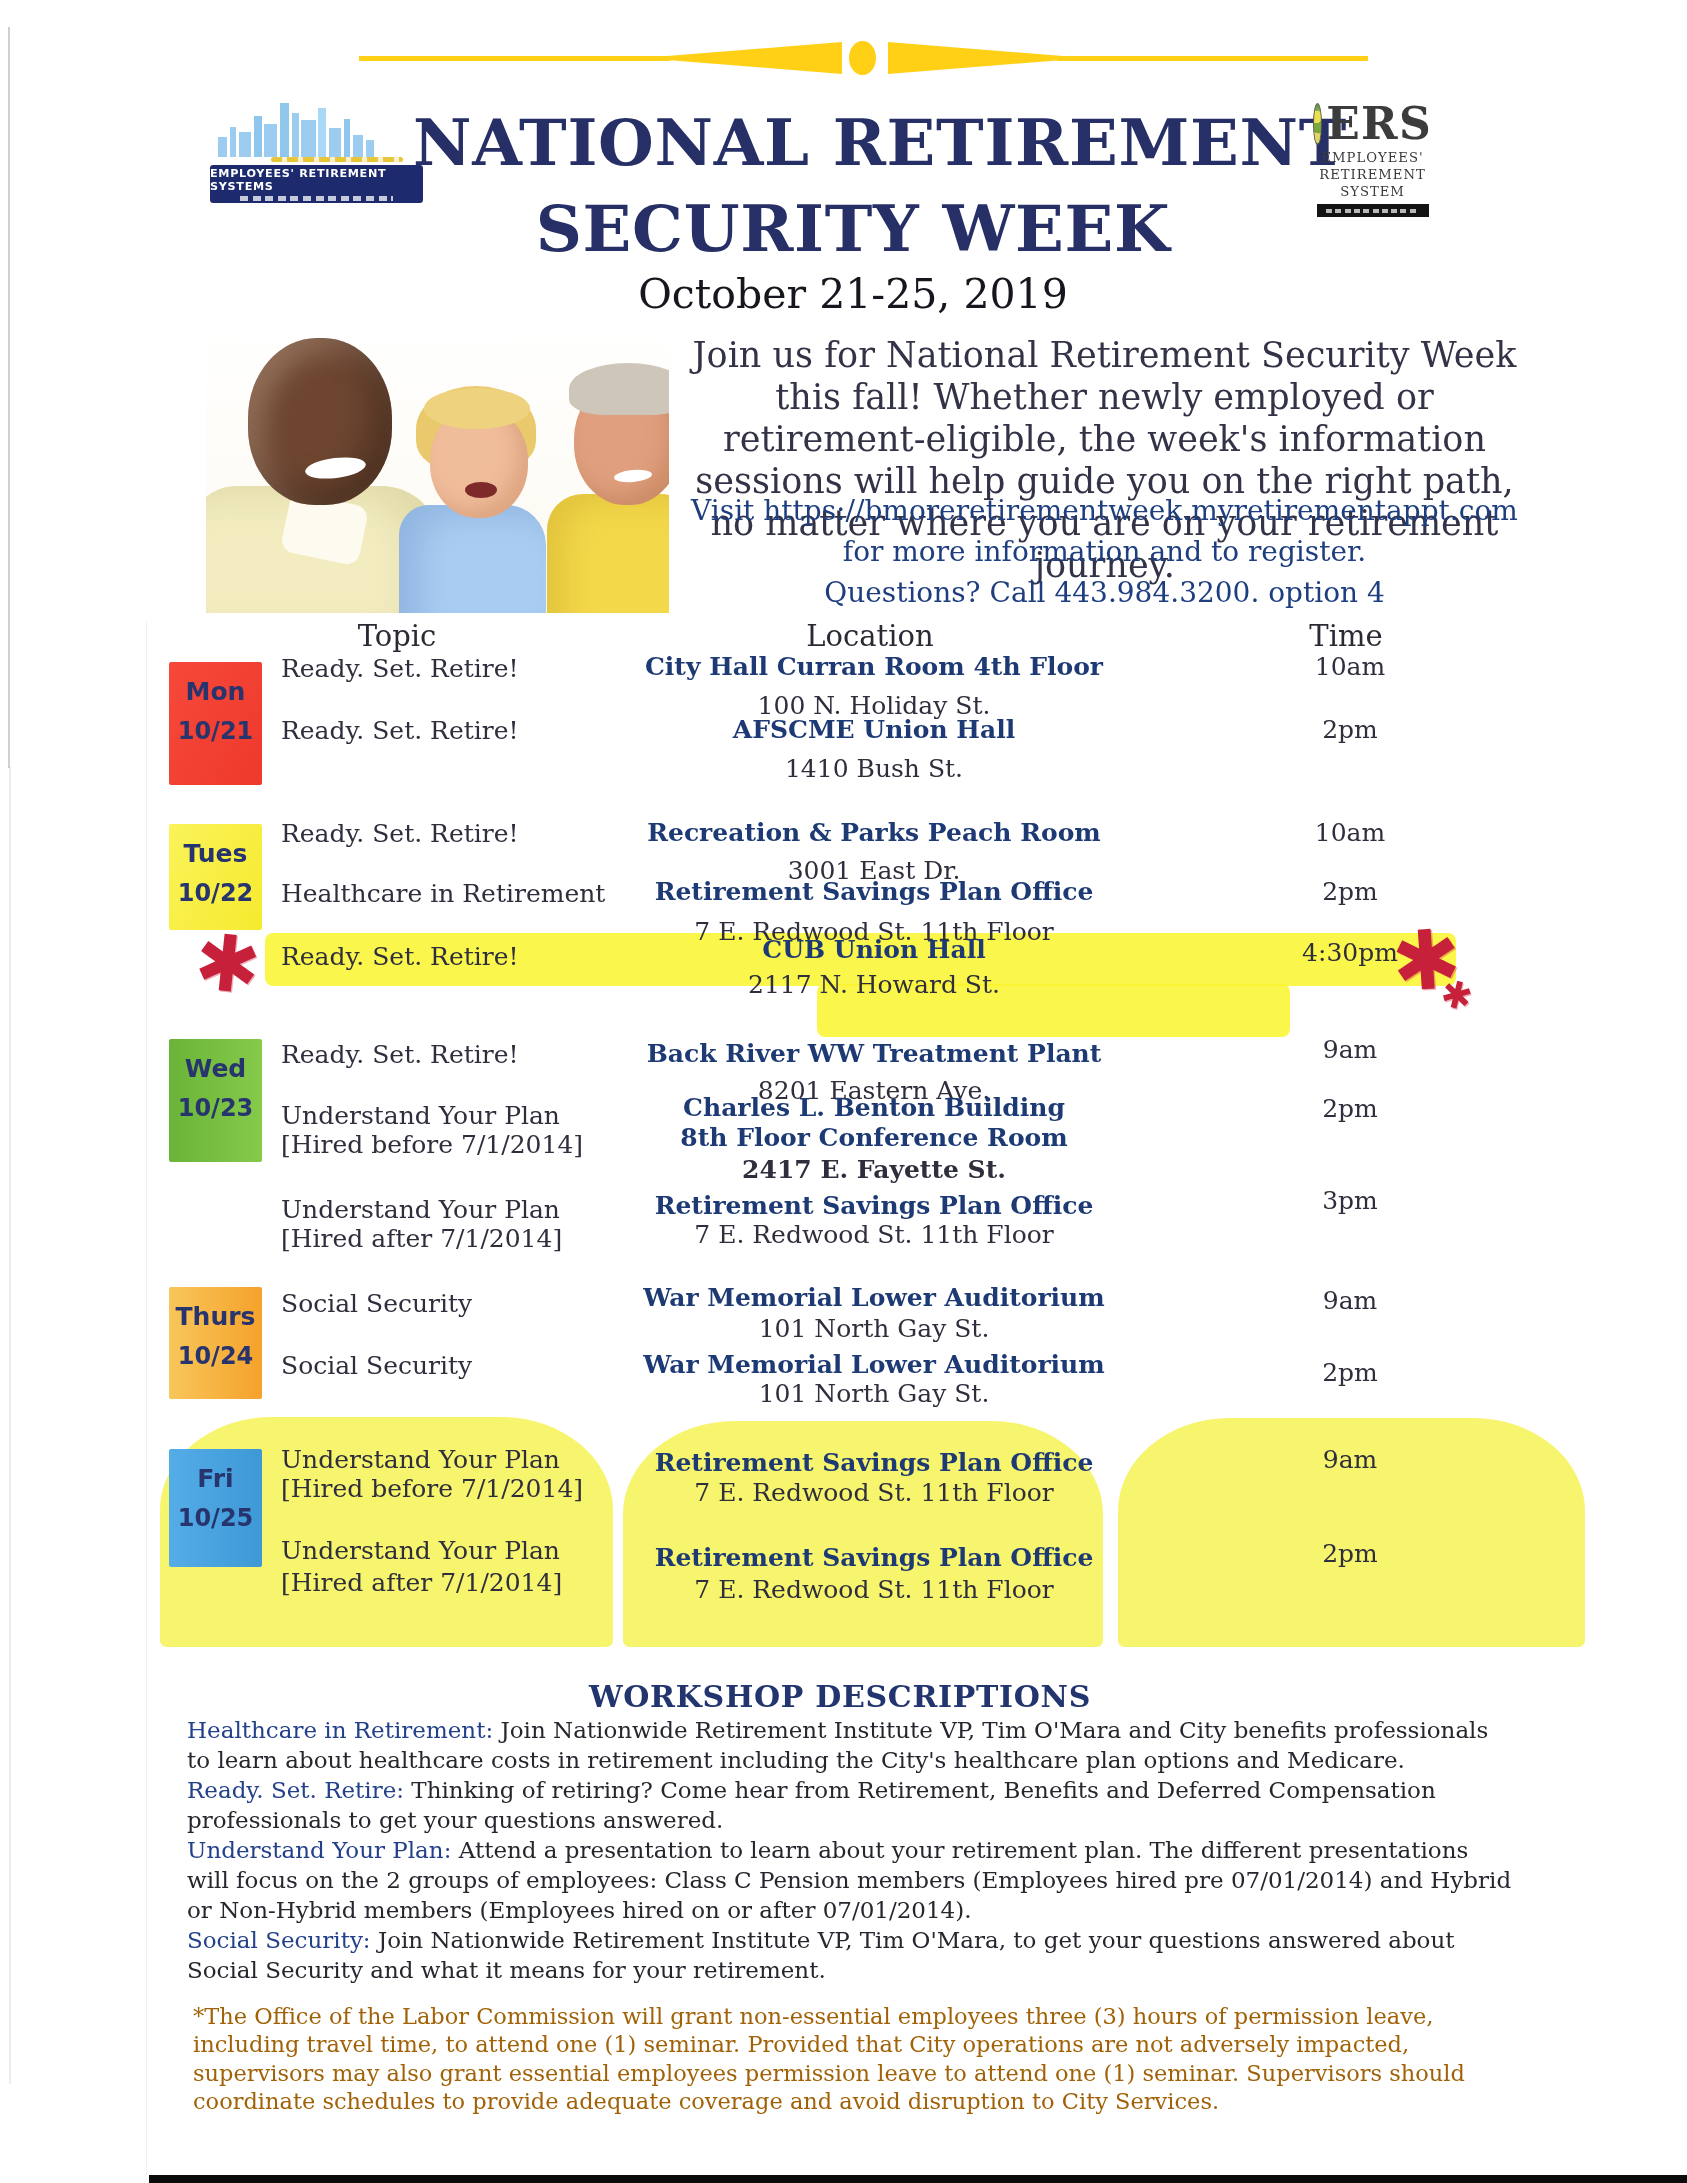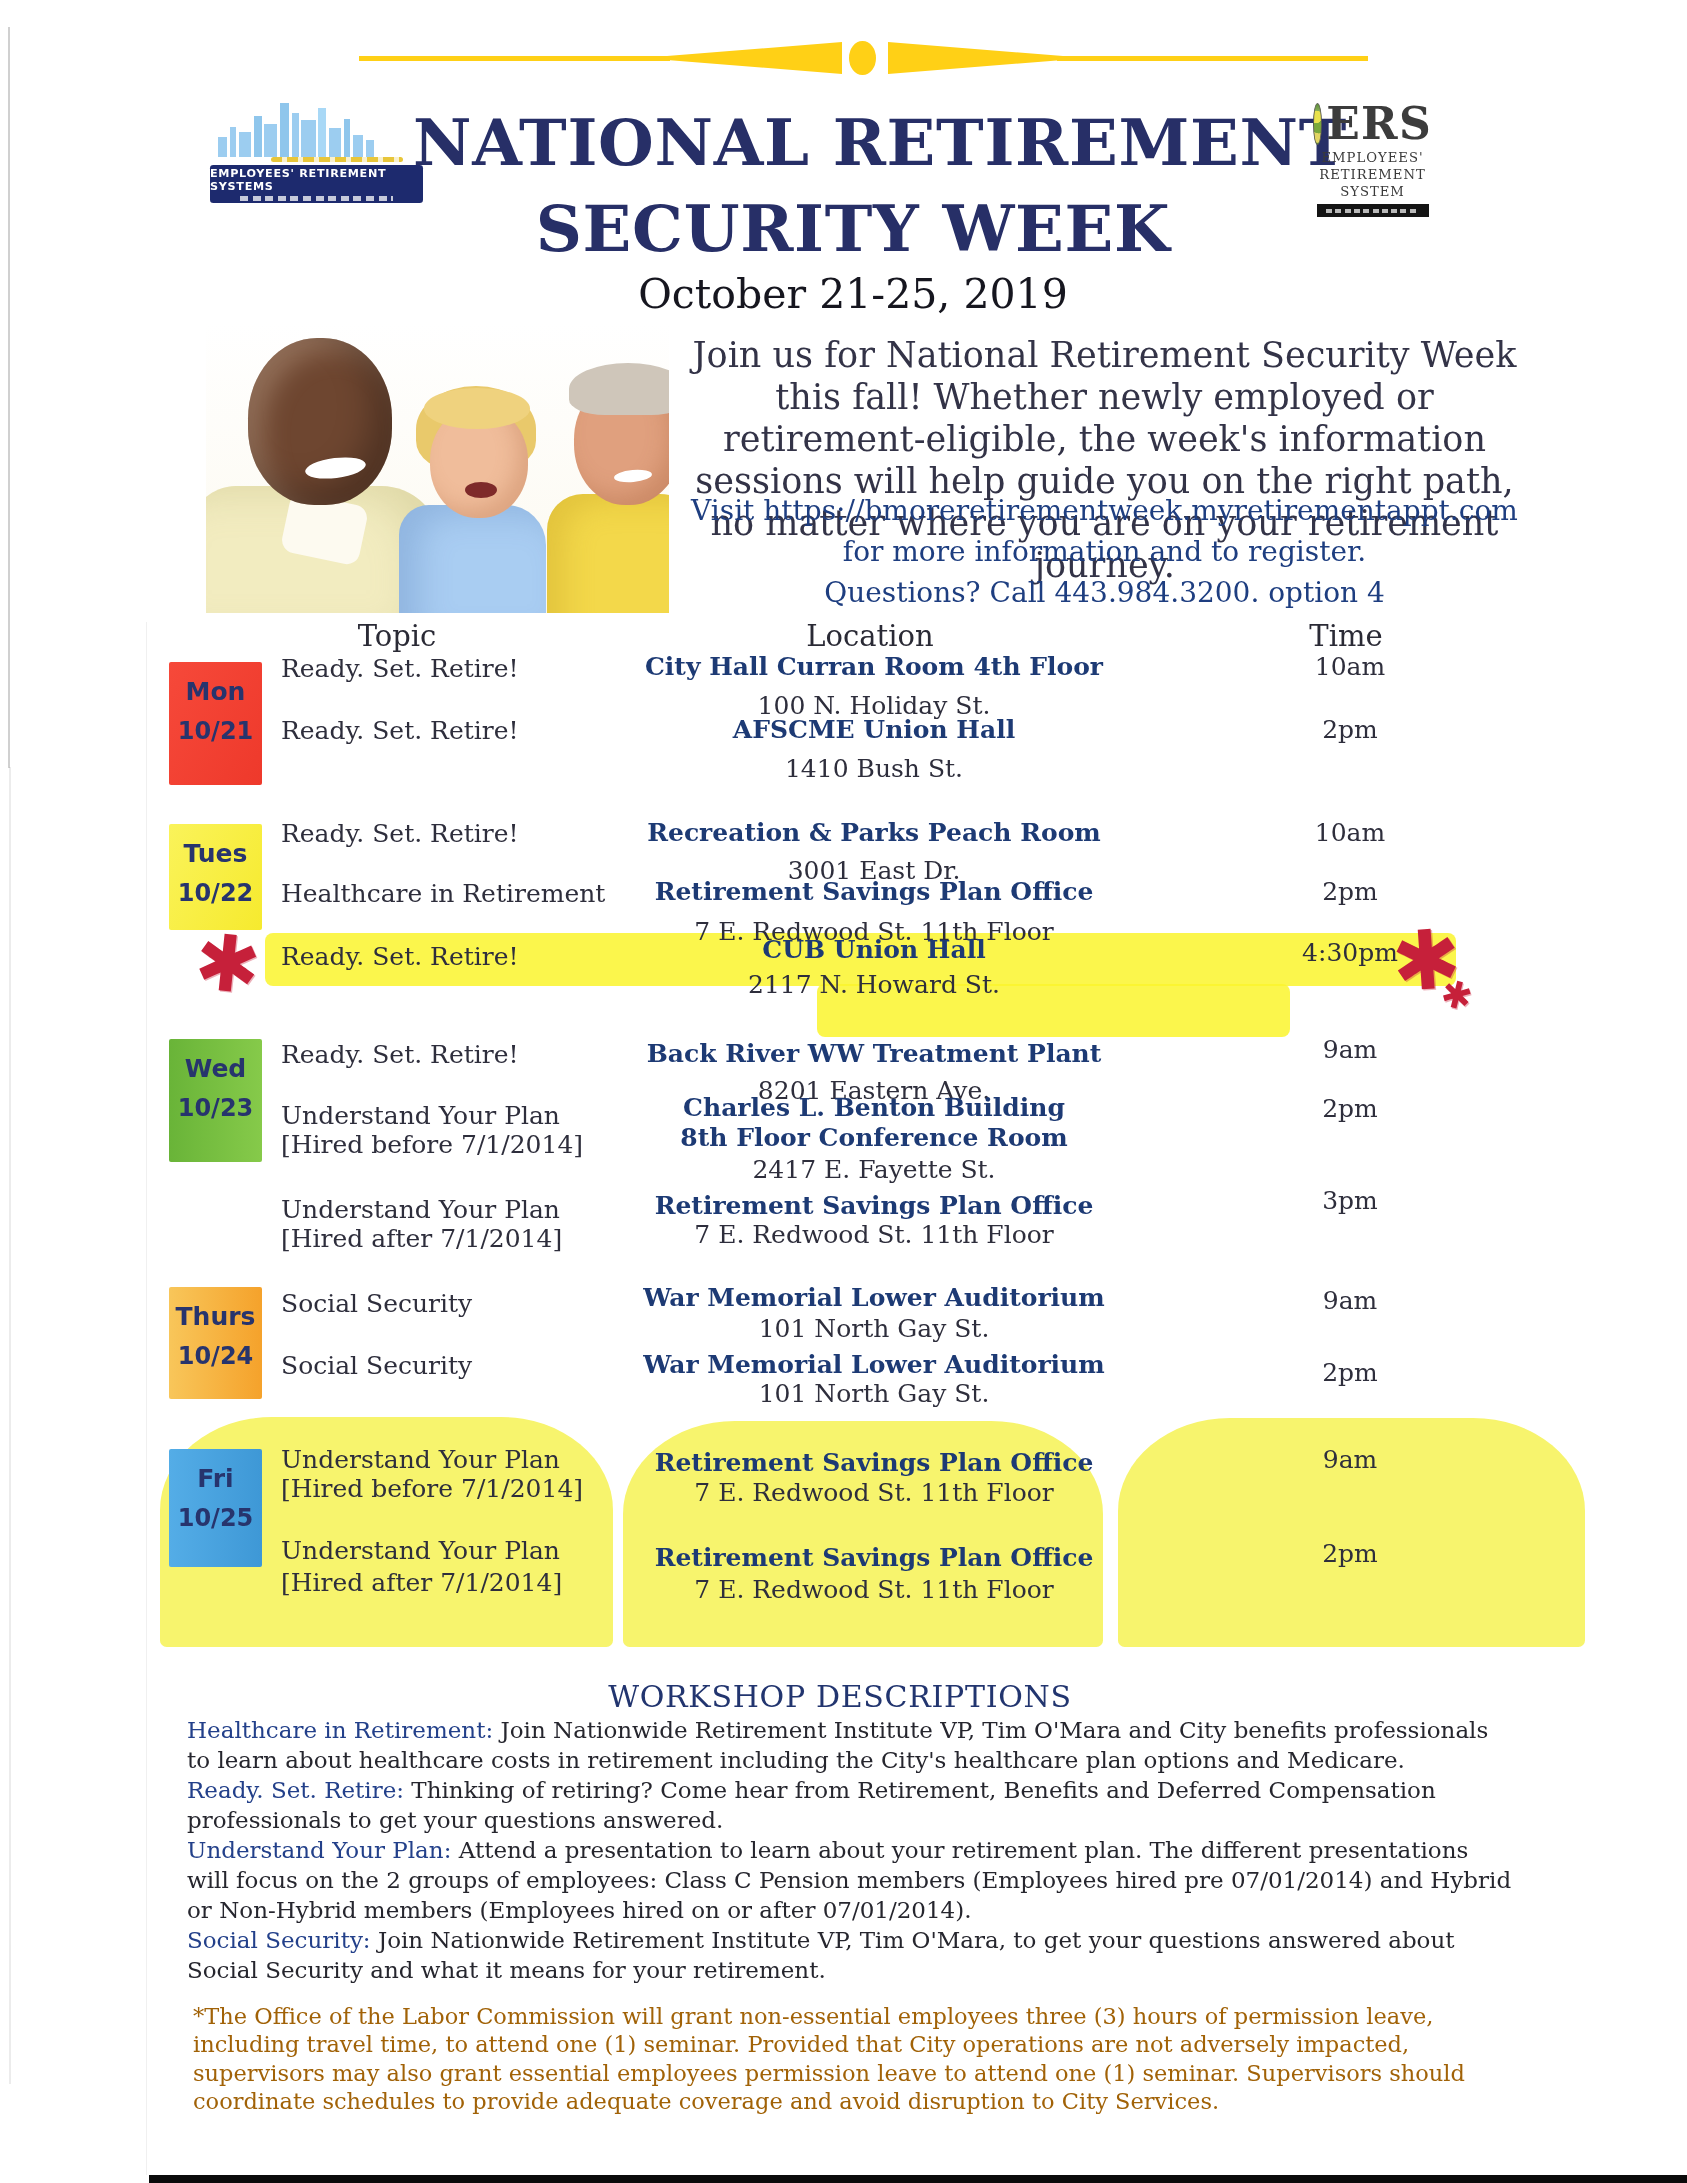--- a/index.html
+++ b/index.html
@@ -100,21 +100,21 @@
   .time-cell{left:1277px;width:146px;text-align:center;}
   .hl-band{position:absolute;background:rgba(250,244,45,.85);border-radius:8px;z-index:1;}
   .fri-blob{position:absolute;background:#f7f46d;z-index:1;
      border-radius:112px 112px 6.6px 6.6px / 93px 93px 6.6px 6.6px;}
   .asterisk{position:absolute;color:#c6203a;z-index:4;line-height:1;
      text-shadow:1.3px 1.3px 0 rgba(198,32,58,.35);}
   .z3{z-index:3;}
   .z2{z-index:2;}
 
   
-  .desc-title{left:185px;top:1679px;width:1310px;text-align:center;font-size:30px;font-weight:normal;
+  .desc-title{left:185px;top:1679px;width:1310px;text-align:center;font-size:30px;font-weight:bold;
      color:#22356f;letter-spacing:0.7px;}
   .descs{left:187px;top:1715px;width:1330px;font-size:23px;line-height:30px;color:#26262e;}
   .descs p{margin:0;}
   .desc-label{color:#23408a;}
   .footnote{left:193px;top:2002px;width:1297px;font-size:22.5px;line-height:28.4px;color:#a16207;}
 
   
   .edge1{left:8px;top:26.5px;width:2px;height:741px;background:rgba(100,100,100,.30);}
   .edge2{left:9.3px;top:767px;width:1.3px;height:1317px;background:rgba(120,120,120,.14);}
   .colline{left:146px;top:622px;width:1.3px;height:1553px;background:rgba(60,60,60,.08);}
@@ -240,21 +240,21 @@
         <div class="dd">10/23</div>
       </div>
       <div class="cell nowrap z3 topic-cell" style="top: 1040px;">Ready. Set. Retire!</div>
       <div class="cell nowrap z3 loc-cell" style="top: 1039px;">Back River WW Treatment Plant</div>
       <div class="cell nowrap z3 addr-cell" style="top: 1076px;">8201 Eastern Ave.</div>
       <div class="cell nowrap z3 time-cell" style="top: 1035px;">9am</div>
       <div class="cell nowrap z3 topic-cell" style="top: 1101px;">Understand Your Plan</div>
       <div class="cell nowrap z3 topic-cell" style="top: 1130px;">[Hired before 7/1/2014]</div>
       <div class="cell nowrap z3 loc-cell" style="top: 1093px;">Charles L. Benton Building</div>
       <div class="cell nowrap z3 loc-cell" style="top: 1123px;">8th Floor Conference Room</div>
-      <div class="cell nowrap z3 addr-cell" style="top: 1155px;">2417 E. Fayette St.</div>
+      <div class="cell nowrap z3 addr-cell" style="top: 1155px; font-weight: bold;">2417 E. Fayette St.</div>
       <div class="cell nowrap z3 time-cell" style="top: 1094px;">2pm</div>
       <div class="cell nowrap z3 topic-cell" style="top: 1195px;">Understand Your Plan</div>
       <div class="cell nowrap z3 topic-cell" style="top: 1224px;">[Hired after 7/1/2014]</div>
       <div class="cell nowrap z3 loc-cell" style="top: 1191px;">Retirement Savings Plan Office</div>
       <div class="cell nowrap z3 addr-cell" style="top: 1220px;">7 E. Redwood St. 11th Floor</div>
       <div class="cell nowrap z3 time-cell" style="top: 1186px;">3pm</div>
       <div class="daybox z2" style="top: 1287px; height: 112px; background: linear-gradient(90deg, rgb(248, 198, 90), rgb(245, 162, 43));">
         <div class="dl">Thurs</div>
         <div class="dd">10/24</div>
       </div>

